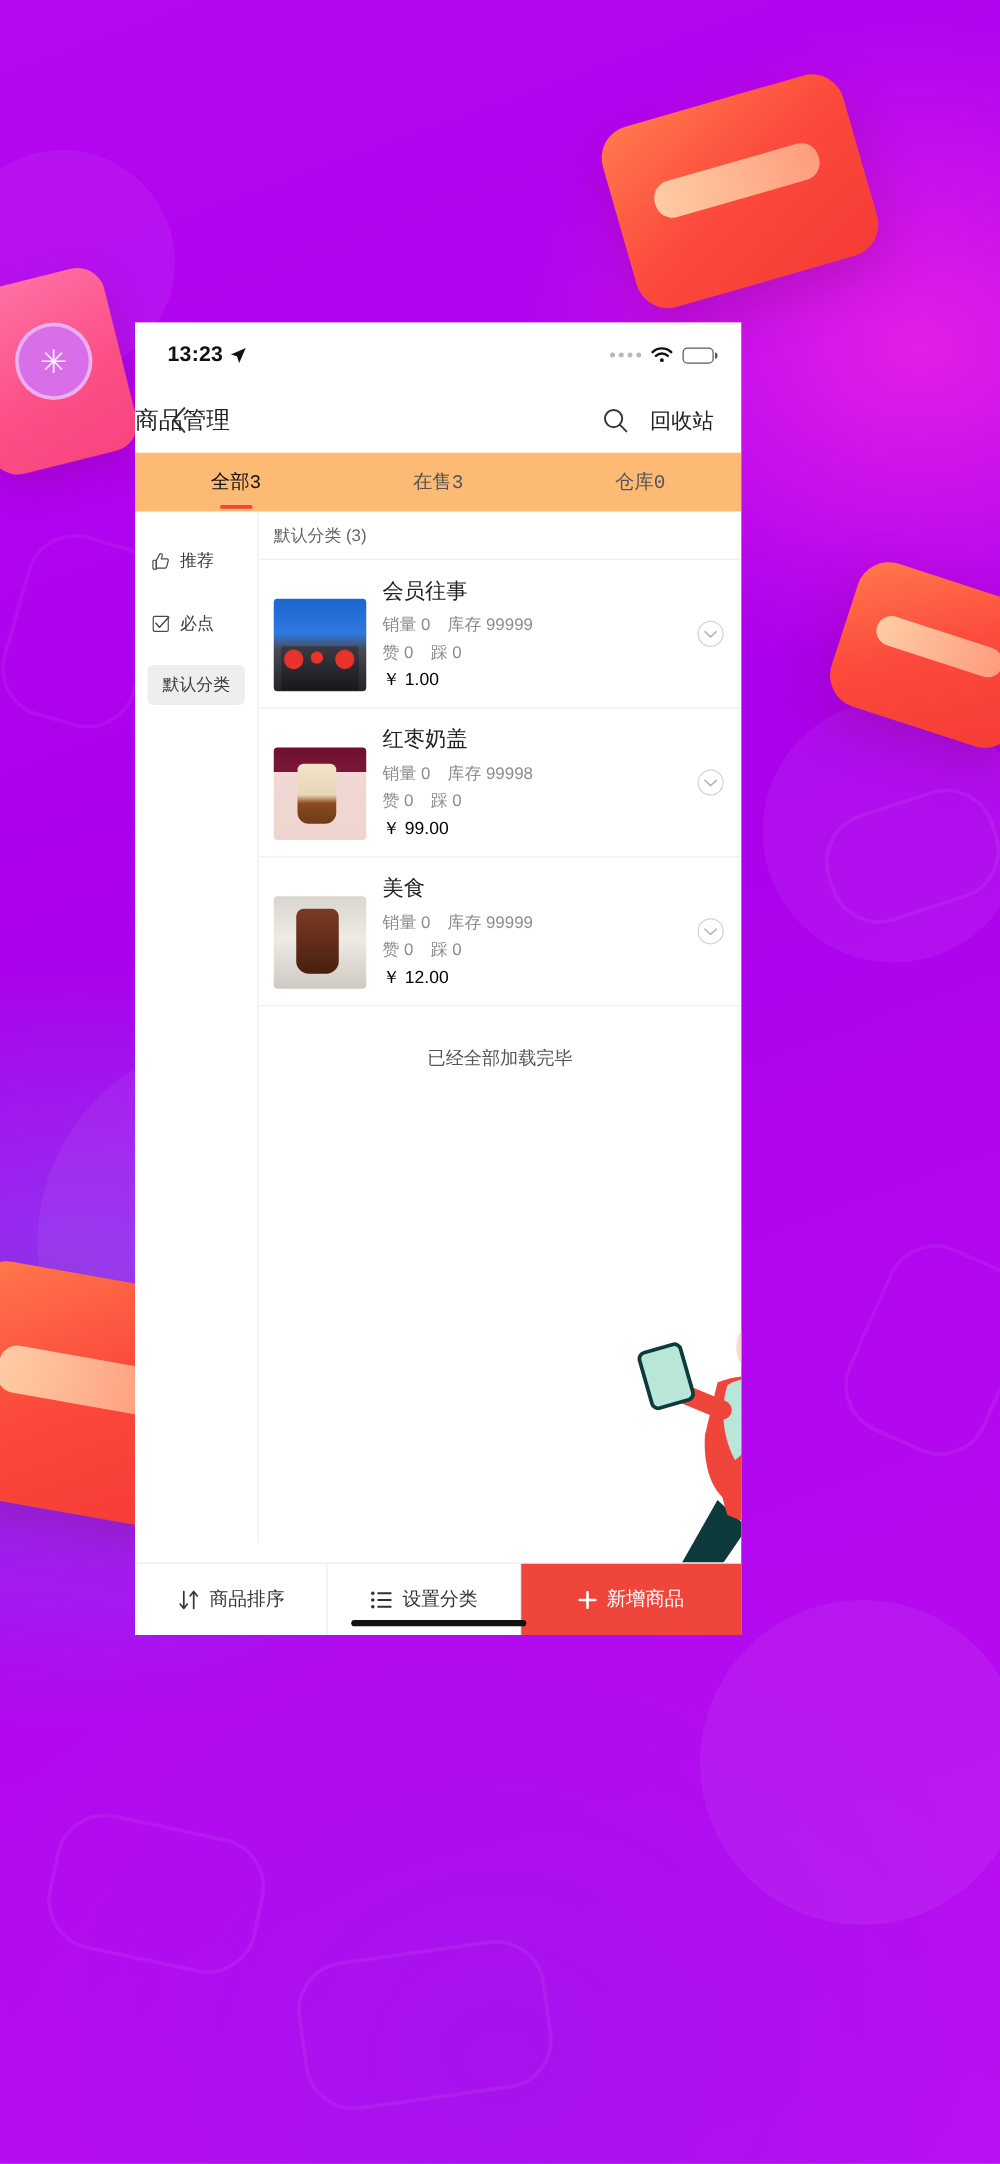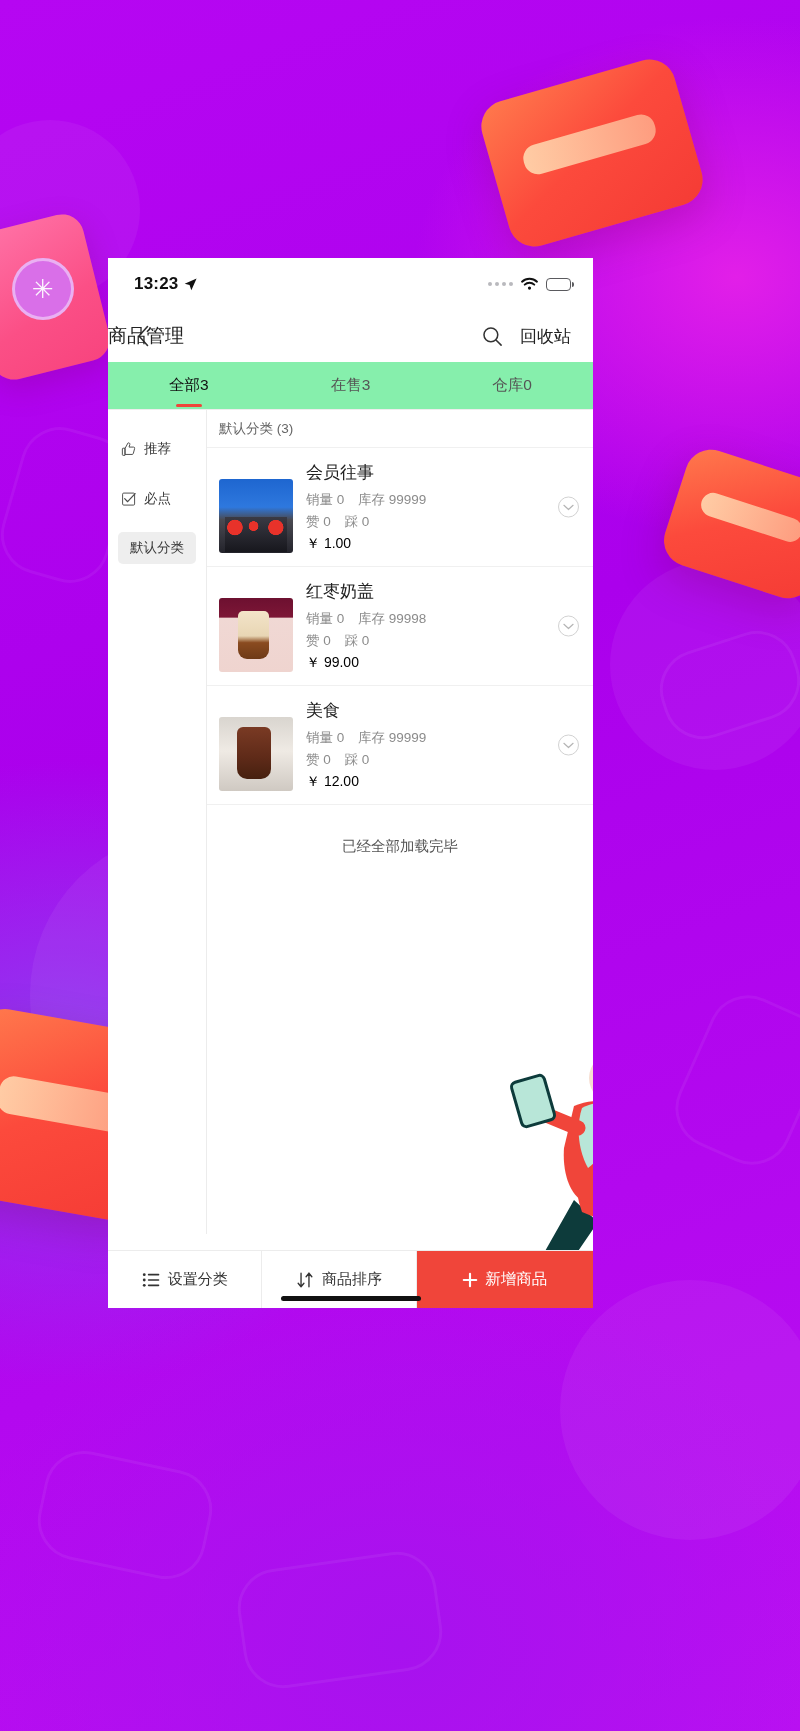--- a/index.html
+++ b/index.html
@@ -154,21 +154,22 @@
     display: flex; align-items: flex-start; gap: 16px;
     z-index: 2;
   }
   .nav-recycle { font-size: 17px; color: #222; cursor: pointer; }
 
   
   .tabs {
     display: flex;
     height: 48px;
     border-bottom: 1px solid #ededed;
-    background: #86efac;
+    background: #fdba74;
+    font-family: Liberation Mono, monospace;
   }
   .tab {
     flex: 1;
     display: flex; flex-direction: column;
     align-items: center; justify-content: center;
     font-size: 15.5px; color: #555;
     position: relative;
     cursor: pointer;
   }
   .tab.active { color: #111; font-weight: 500; }
@@ -515,37 +516,37 @@
       <path d="M116 58 C120 34 148 26 166 40 C188 32 214 44 222 62 C206 58 190 64 182 78 C176 62 156 52 140 60 C132 64 126 70 122 80 Z" fill="#1c1016"></path>
       <path d="M150 42 C184 30 220 40 236 66 C214 56 194 58 180 72 C170 56 160 46 150 42 Z" fill="#1c1016"></path>
 
       <circle cx="128" cy="70" r="6.5" stroke="#1c1016" stroke-width="2" fill="none"></circle>
       <circle cx="146" cy="70" r="6.5" stroke="#1c1016" stroke-width="2" fill="none"></circle>
       <path d="M134.5 70 L139.5 70" stroke="#1c1016" stroke-width="2"></path>
     </svg>
 
     <div class="bottombar">
       <div class="bb-item">
+        <svg width="18" height="18" viewBox="0 0 20 20">
+          <path d="M5.6 2.5 L5.6 17.5 M5.6 17.5 L2.4 13.6 M5.6 17.5 L8.8 13.6" stroke="#333" stroke-width="1.5" fill="none" stroke-linecap="round" stroke-linejoin="round"></path>
+          <path d="M14.4 17.5 L14.4 2.5 M14.4 2.5 L11.2 6.4 M14.4 2.5 L17.6 6.4" stroke="#333" stroke-width="1.5" fill="none" stroke-linecap="round" stroke-linejoin="round"></path>
+        </svg>
+        <span>商品排序</span>
+      </div>
+      <div class="bb-item">
         <svg width="18" height="16" viewBox="0 0 20 18">
           <circle cx="2.4" cy="3" r="1.6" fill="#333"></circle>
             <rect x="6.4" y="2.1" width="13" height="1.8" rx=".9" fill="#333"></rect>
           <circle cx="2.4" cy="9" r="1.6" fill="#333"></circle>
             <rect x="6.4" y="8.1" width="13" height="1.8" rx=".9" fill="#333"></rect>
           <circle cx="2.4" cy="15" r="1.6" fill="#333"></circle>
             <rect x="6.4" y="14.1" width="13" height="1.8" rx=".9" fill="#333"></rect>
         </svg>
         <span>设置分类</span>
       </div>
-      <div class="bb-item">
-        <svg width="18" height="18" viewBox="0 0 20 20">
-          <path d="M5.6 2.5 L5.6 17.5 M5.6 17.5 L2.4 13.6 M5.6 17.5 L8.8 13.6" stroke="#333" stroke-width="1.5" fill="none" stroke-linecap="round" stroke-linejoin="round"></path>
-          <path d="M14.4 17.5 L14.4 2.5 M14.4 2.5 L11.2 6.4 M14.4 2.5 L17.6 6.4" stroke="#333" stroke-width="1.5" fill="none" stroke-linecap="round" stroke-linejoin="round"></path>
-        </svg>
-        <span>商品排序</span>
-      </div>
       <div class="bb-add">
         <svg width="16" height="16" viewBox="0 0 18 18">
           <path d="M9 2 V16 M2 9 H16" stroke="#fff" stroke-width="2.4" stroke-linecap="round"></path>
         </svg>
         <span>新增商品</span>
       </div>
     </div>
 
     <div class="home-ind"></div>
   </div>

